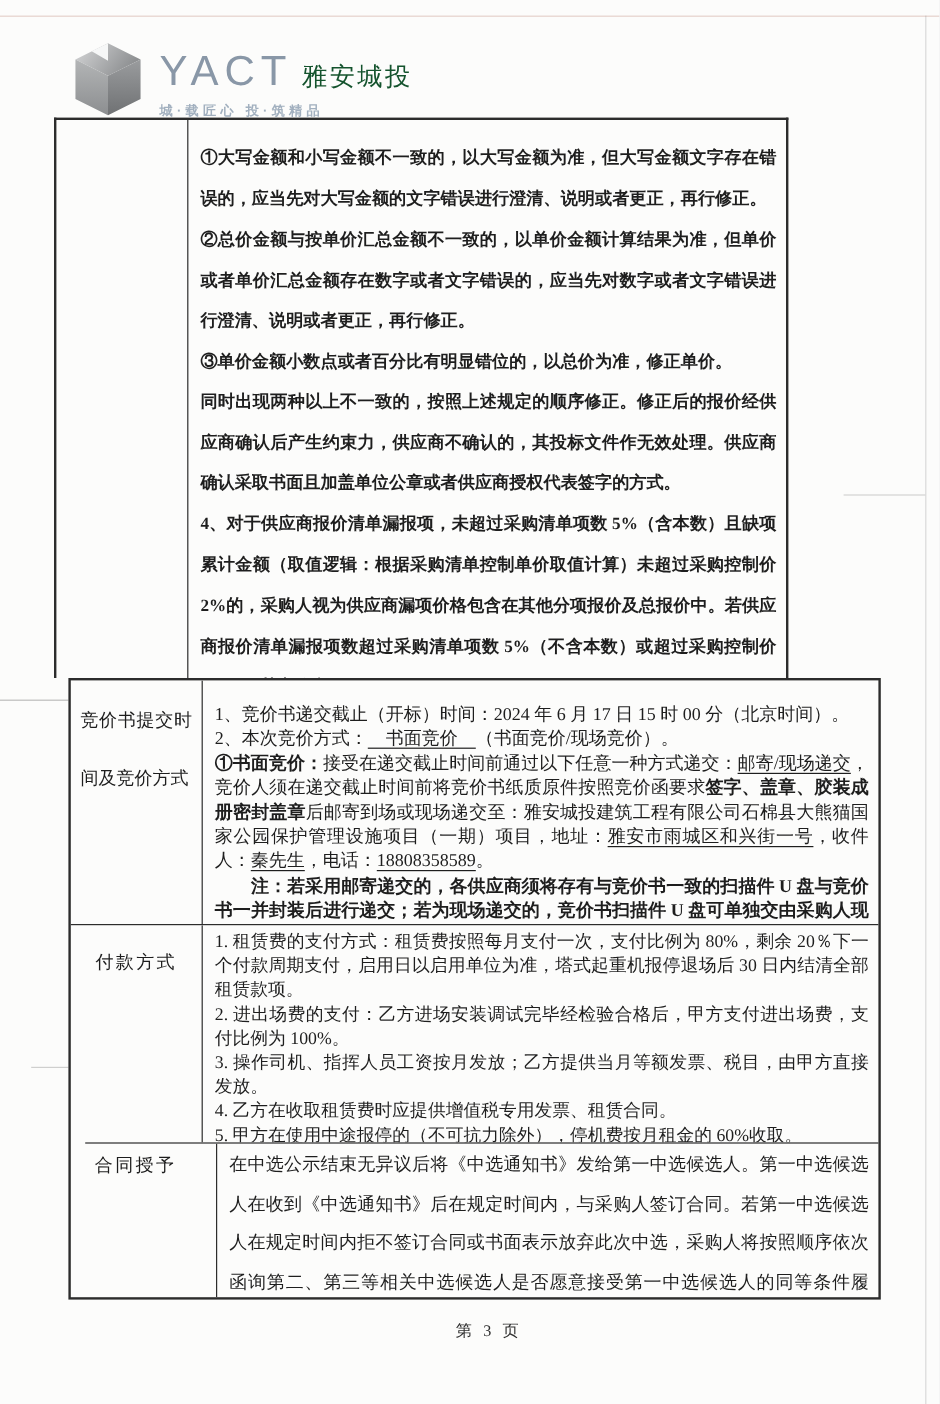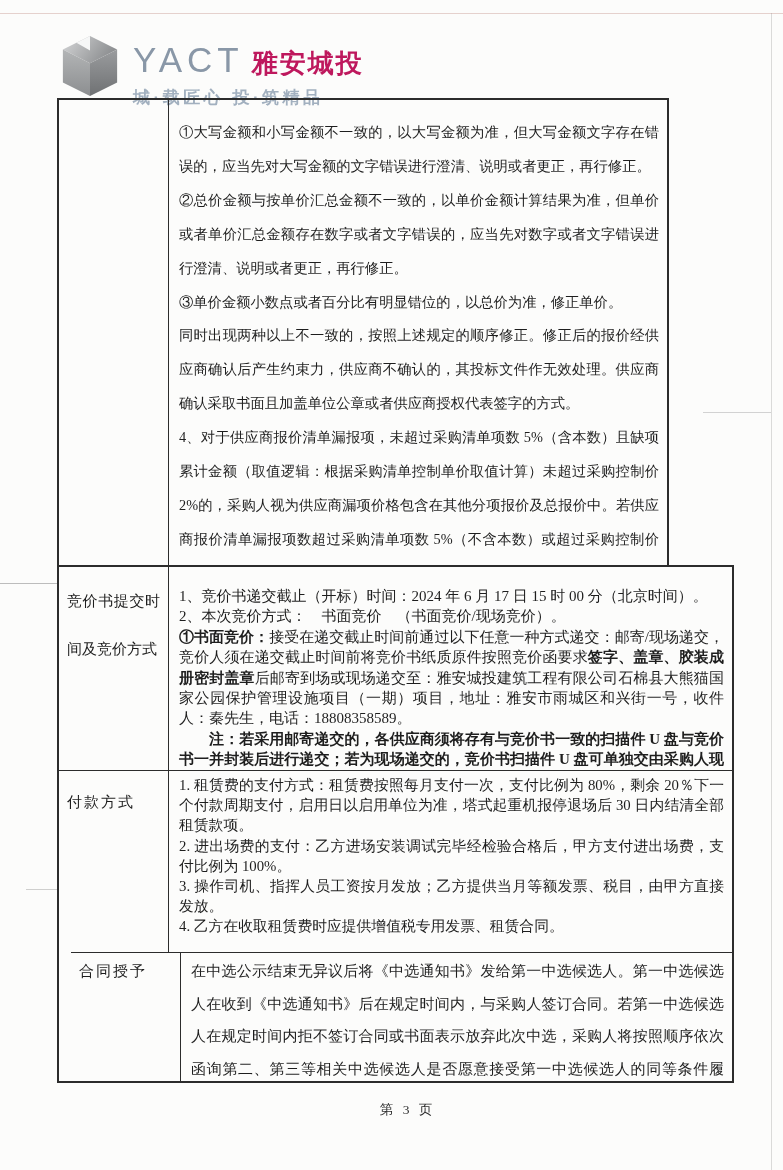--- a/index.html
+++ b/index.html
@@ -20,59 +20,59 @@
   .art-left-dash{left:0;top:583px;width:57px;height:1px;background:rgba(110,110,110,0.45);}
   .art-mid-dash{left:703px;top:412px;width:68px;height:1px;background:rgba(160,160,160,0.45);}
   .art-left-dash2{left:26px;top:889px;width:31px;height:1px;background:rgba(140,140,140,0.40);}
 
   
   .logo{position:absolute;left:59px;top:34px;display:flex;align-items:flex-start;}
   .logo-cube{width:62px;height:66px;margin-right:12px;}
   .brand-block{padding-top:6px;font-family:"Liberation Sans","DejaVu Sans",sans-serif;}
   .brand-line{display:flex;align-items:baseline;white-space:nowrap;}
   .brand-en{font-size:35px;letter-spacing:5px;font-weight:400;color:#8997a7;}
-  .brand-cn{font-size:26px;font-weight:700;letter-spacing:2px;color:#be185d;margin-left:8px;}
-  .brand-tagline{margin-top:5px;font-size:17px;letter-spacing:3.5px;color:#a2b0bf;font-weight:700;}
+  .brand-cn{font-size:21px;font-weight:400;letter-spacing:2px;color:#14532d;margin-left:8px;}
+  .brand-tagline{margin-top:5px;font-size:11px;letter-spacing:3.5px;color:#a2b0bf;font-weight:700;}
 
   
   .sec{position:absolute;box-sizing:border-box;border:2px solid #2c2c2c;display:flex;flex-direction:column;}
-  .sec-a{left:57px;top:98px;width:612px;height:467px;border-bottom:none;}
+  .sec-a{left:45px;top:98px;width:612px;height:467px;border-bottom:none;font-weight:bold;}
   .sec-b{left:57px;top:565px;width:677px;height:518px;}
   .t-row{display:flex;box-sizing:border-box;overflow:hidden;}
   .t-row + .t-row{border-top:1.5px solid #2c2c2c;}
   .t-head{
     box-sizing:border-box;width:110px;flex:0 0 110px;
     border-right:1.5px solid #2c2c2c;
     padding:0 8px;
     font-size:15px;color:#1d1d1d;
     text-align:justify;text-justify:inter-ideograph;
   }
   .t-body{
     box-sizing:border-box;flex:1;
     padding:3px 8px 0 10px;
     text-align:justify;text-justify:inter-ideograph;
     color:#1e1e1e;overflow:hidden;
   }
   .para{margin:0;}
   .b{font-weight:700;}
-  .u{text-underline-offset:3px;}
+  .u{text-decoration:underline;text-underline-offset:3px;}
 
   
   .sec-a .t-row{flex:1;}
   .sec-a .t-body{font-size:14.3px;line-height:33.9px;padding-top:16px;}
 
   
   .sec-b .t-row:nth-child(1){height:203px;}
   .sec-b .t-row:nth-child(2){height:182px;}
   .sec-b .t-row:nth-child(3){flex:1;margin-left:12px;}
 
   .sec-b .t-row:nth-child(1) .t-head{line-height:48px;padding-top:10px;}
   .sec-b .t-row:nth-child(1) .t-body{font-size:15px;line-height:20.4px;padding-top:19px;}
 
-  .sec-b .t-row:nth-child(2) .t-head{padding-top:22px;letter-spacing:2px;text-align:left;}
+  .sec-b .t-row:nth-child(2) .t-head{padding-top:22px;letter-spacing:2px;text-align:center;}
   .sec-b .t-row:nth-child(2) .t-body{font-size:14.8px;line-height:20.2px;padding-top:4px;}
 
   .sec-b .t-row:nth-child(3) .t-head{padding-top:9px;letter-spacing:2px;text-align:left;}
   .sec-b .t-row:nth-child(3) .t-body{font-size:15px;line-height:32.5px;padding-top:2px;}
 
   
   .footer{position:absolute;left:16px;top:1100px;width:100%;text-align:center;font-family:Liberation Serif, serif;}
   .page-number{font-size:13.5px;letter-spacing:3px;color:#2e2e2e;}
 </style>
 </head>
@@ -138,20 +138,21 @@
           <div class="para"><span class="b">　　注：若采用邮寄递交的，各供应商须将存有与竞价书一致的扫描件 U 盘与竞价书一并封装后进行递交；若为现场递交的，竞价书扫描件 U 盘可单独交由采购人现场拷贝后予以归还。</span></div>
         </div>
       </div>
       <div class="t-row">
         <div class="t-head">付款方式</div>
         <div class="t-body">
           <div class="para"><span>1. 租赁费的支付方式：租赁费按照每月支付一次，支付比例为 80%，剩余 20％下一个付款周期支付，启用日以启用单位为准，塔式起重机报停退场后 30 日内结清全部租赁款项。</span></div>
           <div class="para"><span>2. 进出场费的支付：乙方进场安装调试完毕经检验合格后，甲方支付进出场费，支付比例为 100%。</span></div>
           <div class="para"><span>3. 操作司机、指挥人员工资按月发放；乙方提供当月等额发票、税目，由甲方直接发放。</span></div>
           <div class="para"><span>4. 乙方在收取租赁费时应提供增值税专用发票、租赁合同。</span></div>
+          <div class="para"><span>5. 甲方在使用中途报停的（不可抗力除外），停机费按月租金的 60%收取。</span></div>
         </div>
       </div>
       <div class="t-row">
         <div class="t-head">合同授予</div>
         <div class="t-body">
           <div class="para"><span>在中选公示结束无异议后将《中选通知书》发给第一中选候选人。第一中选候选人在收到《中选通知书》后在规定时间内，与采购人签订合同。若第一中选候选人在规定时间内拒不签订合同或书面表示放弃此次中选，采购人将按照顺序依次函询第二、第三等相关中选候选人是否愿意接受第一中选候选人的同等条件履约，若在此</span></div>
         </div>
       </div>
     </div>
 

